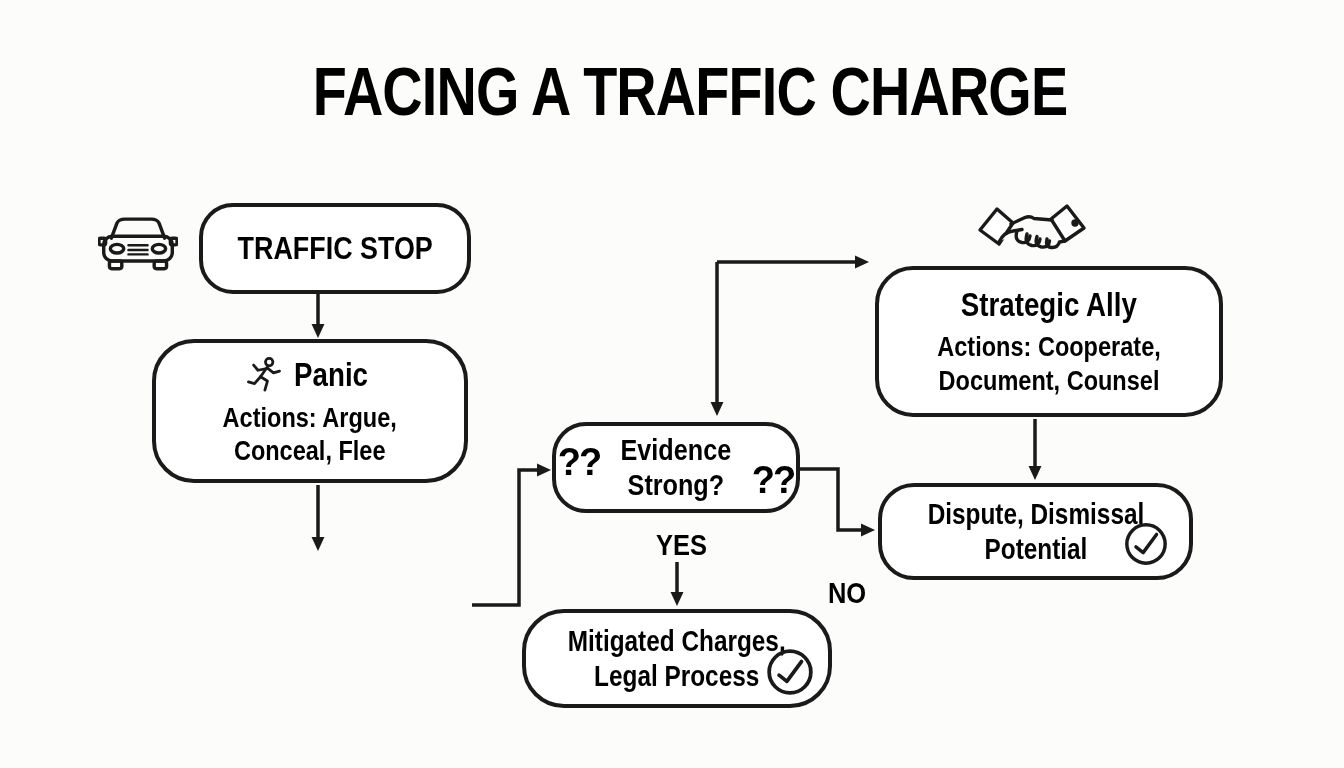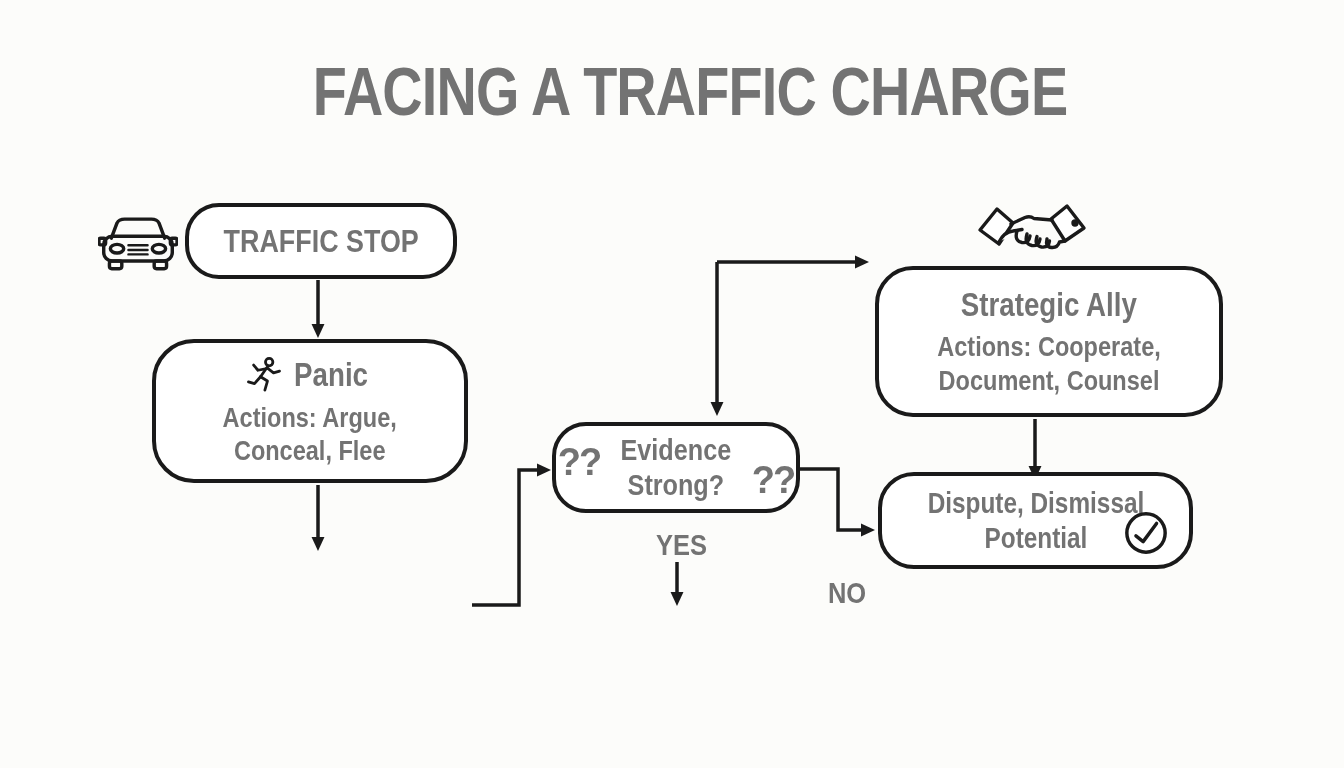--- a/index.html
+++ b/index.html
@@ -3,56 +3,56 @@
 <meta charset="utf-8">
 <style>
   * { margin: 0; padding: 0; box-sizing: border-box; }
   html, body { background: #e8e8e8; }
   .canvas {
     position: relative;
     width: 1344px; height: 768px;
     background: #fcfcfa;
     overflow: hidden;
     font-family: "Liberation Sans", sans-serif;
-    color: #737373;
+    color: #000000;
   }
   .title {
     position: absolute;
     left: 690px; top: 52px;
     transform: translateX(-50%) scaleX(0.82);
     font-size: 68px; font-weight: bold;
     letter-spacing: -1px;
     white-space: nowrap;
   }
   .node {
     position: absolute;
     background: #ffffff;
     border: 4px solid #1a1a1a;
     display: flex; flex-direction: column;
     align-items: center; justify-content: center;
     text-align: center;
   }
   .txt { transform: scaleX(0.84); transform-origin: 50% 50%; white-space: nowrap; }
   .line { display: block; white-space: nowrap; }
-  .node-traffic { left: 185px; top: 203px; width: 272px; height: 76px; border-radius: 34px; }
+  .node-traffic { left: 199px; top: 203px; width: 272px; height: 91px; border-radius: 34px; }
   .node-traffic .label { font-size: 32px; font-weight: bold; }
   .node-panic { left: 152px; top: 339px; width: 316px; height: 144px; border-radius: 42px; }
   .heading-row { display: flex; align-items: center; justify-content: center; gap: 4px; margin-bottom: 6px; }
   .heading { font-size: 33px; font-weight: bold; }
   .body-text { font-size: 28px; font-weight: bold; line-height: 1.18; }
   .node-penalties { left: 158px; top: 552px; width: 314px; height: 100px; border-radius: 38px; }
   .two-line { font-size: 29px; font-weight: bold; line-height: 1.2; }
   .node-evidence { left: 552px; top: 422px; width: 248px; height: 91px; border-radius: 34px;
                    flex-direction: row; gap: 10px; }
   .qmarks { font-size: 38px; font-weight: bold; letter-spacing: -2px; }
   .q-left { margin-top: -10px; }
   .q-right { margin-top: 26px; }
   .evidence-words { font-size: 30px; font-weight: bold; line-height: 1.15; }
   .node-ally { left: 875px; top: 266px; width: 348px; height: 151px; border-radius: 38px; }
-  .node-dispute { left: 878px; top: 472px; width: 315px; height: 97px; border-radius: 36px; }
+  .node-dispute { left: 878px; top: 483px; width: 315px; height: 97px; border-radius: 36px; }
   .node-mitigated { left: 522px; top: 609px; width: 310px; height: 99px; border-radius: 42px; }
   .status-icon { position: absolute; }
   .penalties-x { right: 12px; bottom: 7px; width: 46px; height: 46px; }
   .dispute-check { right: 20px; bottom: 9px; width: 46px; height: 46px; }
   .mitigated-check { right: 13px; bottom: 7px; width: 50px; height: 50px; }
   .edge-label { position: absolute; font-size: 30px; font-weight: bold;
                 transform: scaleX(0.85); white-space: nowrap; }
   .label-yes { left: 652px; top: 528px; width: 52px; text-align: center; }
   .label-no  { left: 822px; top: 576px; width: 50px; text-align: center; }
   .icon-abs { position: absolute; }
@@ -161,17 +161,29 @@
       <span class="line">Potential</span>
     </div>
     <svg class="status-icon dispute-check" viewBox="0 0 48 48">
       <g stroke="#1a1a1a" stroke-width="3.6" fill="none" stroke-linecap="round" stroke-linejoin="round">
         <circle cx="24" cy="24" r="20"></circle>
         <path d="M13.5,27 L21,33 L35,14"></path>
       </g>
     </svg>
   </div>
 
+  <div class="node node-mitigated">
+    <div class="two-line txt">
+      <span class="line">Mitigated Charges,</span>
+      <span class="line">Legal Process</span>
+    </div>
+    <svg class="status-icon mitigated-check" viewBox="0 0 48 48">
+      <g stroke="#1a1a1a" stroke-width="3.6" fill="none" stroke-linecap="round" stroke-linejoin="round">
+        <circle cx="24" cy="24" r="20"></circle>
+        <path d="M13.5,27 L21,33 L35,14"></path>
+      </g>
+    </svg>
+  </div>
 
   <div class="edge-label label-yes">YES</div>
   <div class="edge-label label-no">NO</div>
 
 </div>
 
 </body></html>

